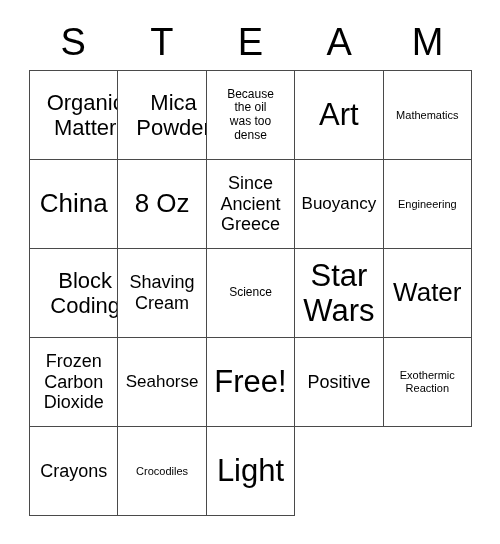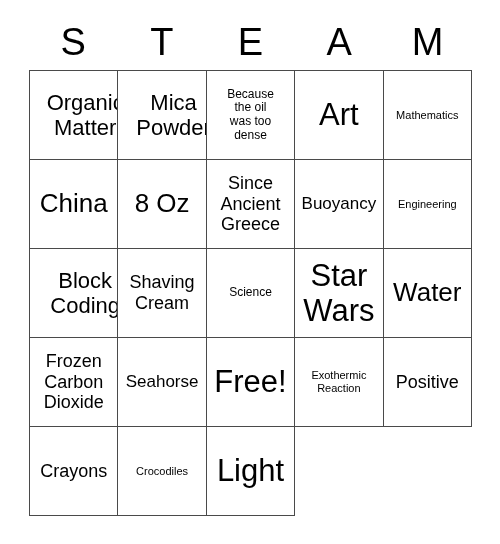--- a/index.html
+++ b/index.html
@@ -158,26 +158,26 @@
 Carbon
 Dioxide</span>
       </div>
     <div class="cell fs-xs">
         <span class="cell-text">Seahorse</span>
       </div>
     <div class="cell fs-xxl">
         <span class="cell-text">Free!</span>
       </div>
 
+    <div class="cell fs-md">
+        <span class="cell-text">Positive</span>
+      </div>
     <div class="cell fs-xxs">
         <span class="cell-text">Exothermic
 Reaction</span>
-      </div>
-    <div class="cell fs-md">
-        <span class="cell-text">Positive</span>
       </div>
     <div class="cell fs-md">
         <span class="cell-text">Crayons</span>
       </div>
     <div class="cell fs-xxs">
         <span class="cell-text">Crocodiles</span>
       </div>
     <div class="cell fs-xxl">
         <span class="cell-text">Light</span>
       </div>

